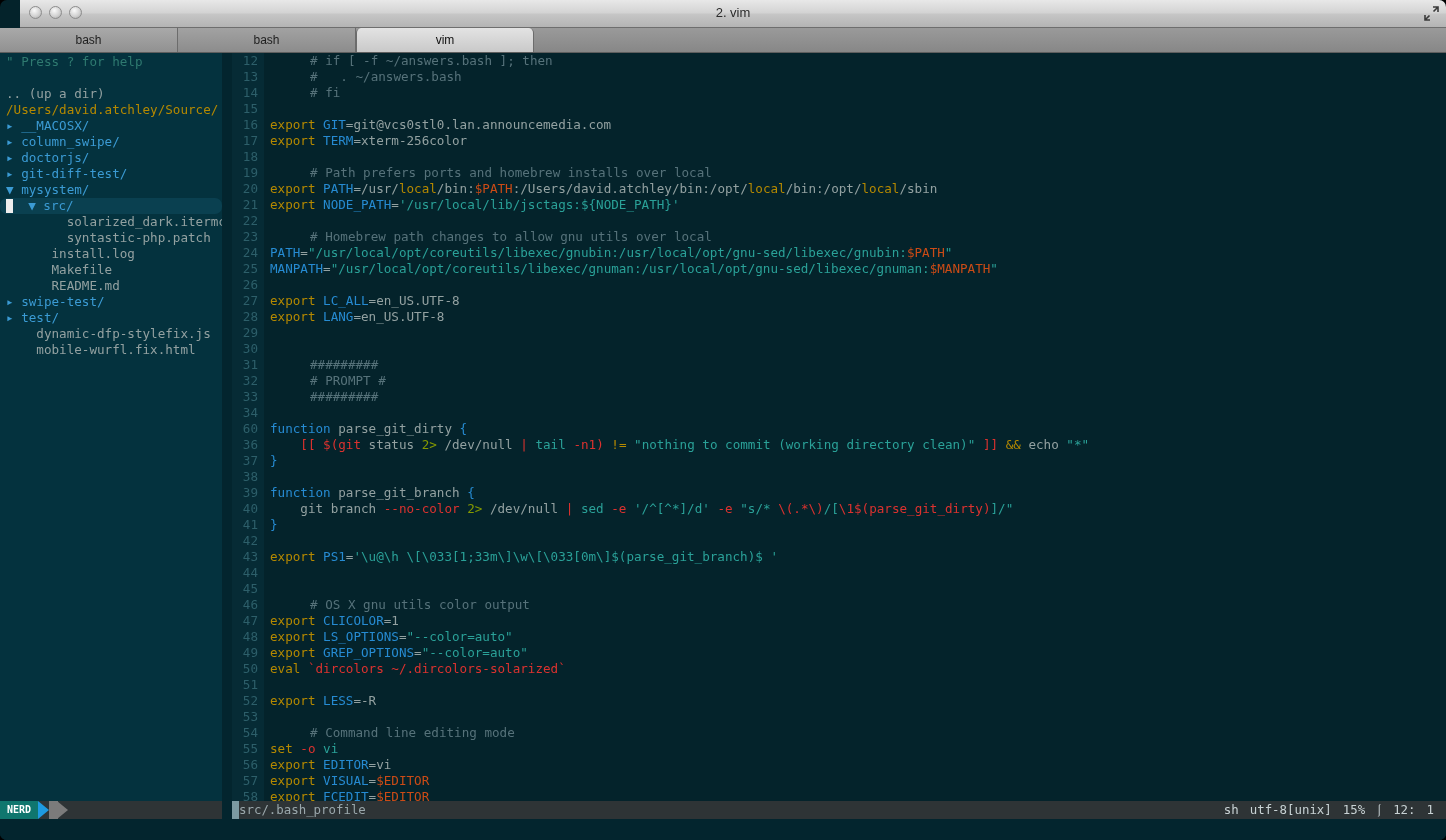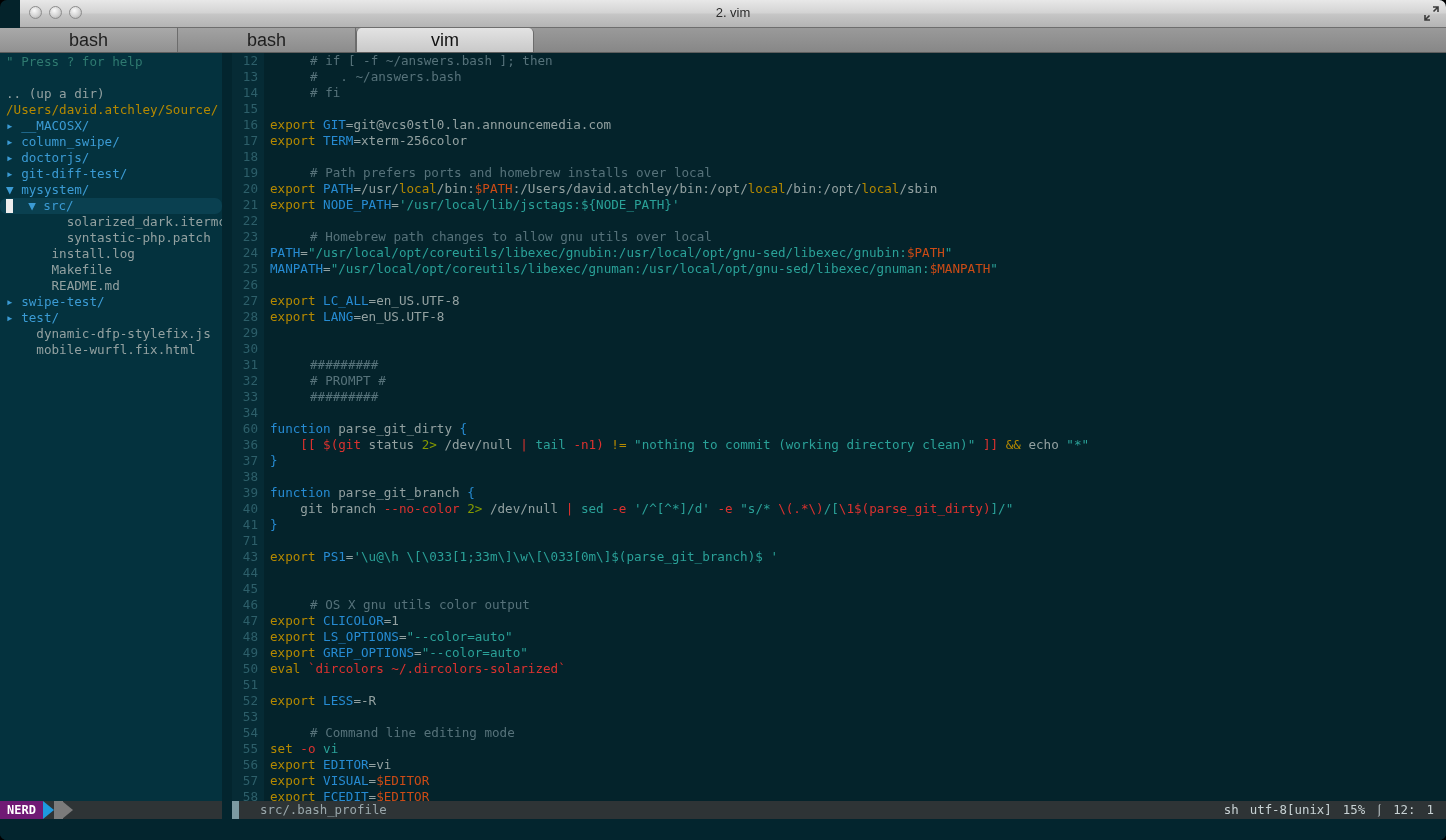--- a/index.html
+++ b/index.html
@@ -19,21 +19,21 @@
     background:radial-gradient(circle at 40% 33%,#fafafa,#cfcfcf 60%,#a0a0a0 100%);
     border:1px solid #8c8c8c;box-sizing:border-box;}
   .fsbtn{position:absolute;right:4px;top:3px;width:21px;height:21px;}
   .fsbtn svg{display:block;}
 
   
   .tabbar{height:24px;background:linear-gradient(to bottom,#9a9a9a,#8b8b8b);
     display:flex;border-bottom:1px solid #5e5e5e;position:relative;}
   .tab{width:178px;height:24px;box-sizing:border-box;
     display:flex;align-items:center;justify-content:center;
-    font-family:"Liberation Sans",sans-serif;font-size:18px;color:#1e1e1e;
+    font-family:"Liberation Sans",sans-serif;font-size:12px;color:#1e1e1e;
     border-right:1px solid #6c6c6c;
     background:linear-gradient(to bottom,#a9a9a9,#919191);}
   .tab.inactive2{background:linear-gradient(to bottom,#a2a2a2,#8c8c8c);}
   .tab.active{background:linear-gradient(to bottom,#e3e3e3,#c9c9c9);
     border-top-left-radius:5px;border-top-right-radius:5px;
     border-left:1px solid #6c6c6c;color:#111;}
   .tabfill{flex:1;background:linear-gradient(to bottom,#9a9a9a,#878787);}
 
   
   .term{position:relative;height:789px;background:#03252e;
@@ -71,32 +71,32 @@
   .red    {color:#dc322f;}   
   .grn    {color:#859900;}   
   .cy     {color:#2aa198;}
   .plain  {color:#93a1a1;}
   .hl     {color:#b58900;}   
   .yel    {color:#b58900;}
 
   
   .statusrow{position:absolute;left:0;bottom:23px;width:100%;height:18px;display:flex;}
   .st-nerd{width:222px;height:18px;background:#2e3436;display:flex;align-items:center;}
-  .nerdbadge{background:#701a75;color:#fff;font-size:12px;font-weight:bold;
+  .nerdbadge{background:#0f766e;color:#fff;font-size:10px;font-weight:bold;
     padding:0 7px;height:18px;line-height:18px;font-family:"DejaVu Sans Mono",monospace;}
   .pl-arrow{width:0;height:0;border-top:9px solid transparent;border-bottom:9px solid transparent;
     border-left:11px solid #1e9ae0;}
   .pl-arrow2{width:0;height:0;border-top:9px solid transparent;border-bottom:9px solid transparent;
     border-left:11px solid #7b7b7b;margin-left:-1px;}
   .nerdgrey{background:#7b7b7b;height:18px;width:9px;}
   .st-gap{width:10px;background:#03252e;height:18px;}
   .st-main{flex:1;height:18px;background:#2e3436;display:flex;align-items:center;
     color:#9aa7ab;font-size:12.4px;position:relative;}
   .st-marker{width:7px;height:18px;background:#7b9aa2;}
-  .st-file{padding-left:21px;}
+  .st-file{padding-left:0;}
   .st-right{position:absolute;right:0;top:0;height:18px;display:flex;
             align-items:center;gap:11px;padding-right:12px;color:#c8d2d4;font-size:12.4px;}
   .cmdline{position:absolute;left:0;bottom:0;width:100%;height:23px;background:#03252e;}
 </style>
 </head>
 <body>
 
 <div class="window">
 
   <div class="titlebar">
@@ -171,21 +171,21 @@
         <div class="crow"><span class="ln">32</span><span class="src"><span class="cmt"># PROMPT #</span></span></div>
         <div class="crow"><span class="ln">33</span><span class="src"><span class="cmt">#########</span></span></div>
         <div class="crow"><span class="ln">34</span><span class="src">&nbsp;</span></div>
         <div class="crow"><span class="ln">60</span><span class="src"><span class="var">function</span><span class="plain"> parse_git_dirty </span><span class="var">{</span></span></div>
         <div class="crow"><span class="ln">36</span><span class="src"><span class="plain">    </span><span class="red">[[ </span><span class="red">$(</span><span class="red">git</span><span class="plain"> status </span><span class="grn">2&gt;</span><span class="plain"> /dev/null </span><span class="red">|</span><span class="plain"> </span><span class="cy">tail</span><span class="plain"> </span><span class="red">-n1</span><span class="red">)</span><span class="plain"> </span><span class="yel">!=</span><span class="plain"> </span><span class="str">"nothing to commit (working directory clean)"</span><span class="plain"> </span><span class="red">]]</span><span class="plain"> </span><span class="yel">&amp;&amp;</span><span class="plain"> echo </span><span class="str">"*"</span></span></div>
         <div class="crow"><span class="ln">37</span><span class="src"><span class="var">}</span></span></div>
         <div class="crow"><span class="ln">38</span><span class="src">&nbsp;</span></div>
         <div class="crow"><span class="ln">39</span><span class="src"><span class="var">function</span><span class="plain"> parse_git_branch </span><span class="var">{</span></span></div>
         <div class="crow"><span class="ln">40</span><span class="src"><span class="plain">    git branch </span><span class="red">--no-color</span><span class="plain"> </span><span class="grn">2&gt;</span><span class="plain"> /dev/null </span><span class="red">|</span><span class="plain"> </span><span class="cy">sed</span><span class="plain"> </span><span class="red">-e</span><span class="plain"> </span><span class="str">'/^[^*]/d'</span><span class="plain"> </span><span class="red">-e</span><span class="plain"> </span><span class="str">"s/* </span><span class="red">\(.*\)</span><span class="str">/[</span><span class="red">\1</span><span class="red">$(parse_git_dirty)</span><span class="str">]/"</span></span></div>
         <div class="crow"><span class="ln">41</span><span class="src"><span class="var">}</span></span></div>
-        <div class="crow"><span class="ln">71</span><span class="src">&nbsp;</span></div>
+        <div class="crow"><span class="ln">42</span><span class="src">&nbsp;</span></div>
         <div class="crow"><span class="ln">43</span><span class="src"><span class="kw">export </span><span class="var">PS1</span><span class="plain">=</span><span class="str">'\u@\h \[\033[1;33m\]\w\[\033[0m\]$(parse_git_branch)$ '</span></span></div>
         <div class="crow"><span class="ln">44</span><span class="src">&nbsp;</span></div>
         <div class="crow"><span class="ln">45</span><span class="src">&nbsp;</span></div>
         <div class="crow"><span class="ln">46</span><span class="src"><span class="cmt"># OS X gnu utils color output</span></span></div>
         <div class="crow"><span class="ln">47</span><span class="src"><span class="kw">export </span><span class="var">CLICOLOR</span><span class="plain">=1</span></span></div>
         <div class="crow"><span class="ln">48</span><span class="src"><span class="kw">export </span><span class="var">LS_OPTIONS</span><span class="plain">=</span><span class="str">"--color=auto"</span></span></div>
         <div class="crow"><span class="ln">49</span><span class="src"><span class="kw">export </span><span class="var">GREP_OPTIONS</span><span class="plain">=</span><span class="str">"--color=auto"</span></span></div>
         <div class="crow"><span class="ln">50</span><span class="src"><span class="kw">eval </span><span class="red">`dircolors ~/.dircolors-solarized`</span></span></div>
         <div class="crow"><span class="ln">51</span></div>
         <div class="crow"><span class="ln">52</span><span class="src"><span class="kw">export </span><span class="var">LESS</span><span class="plain">=-R</span></span></div>

